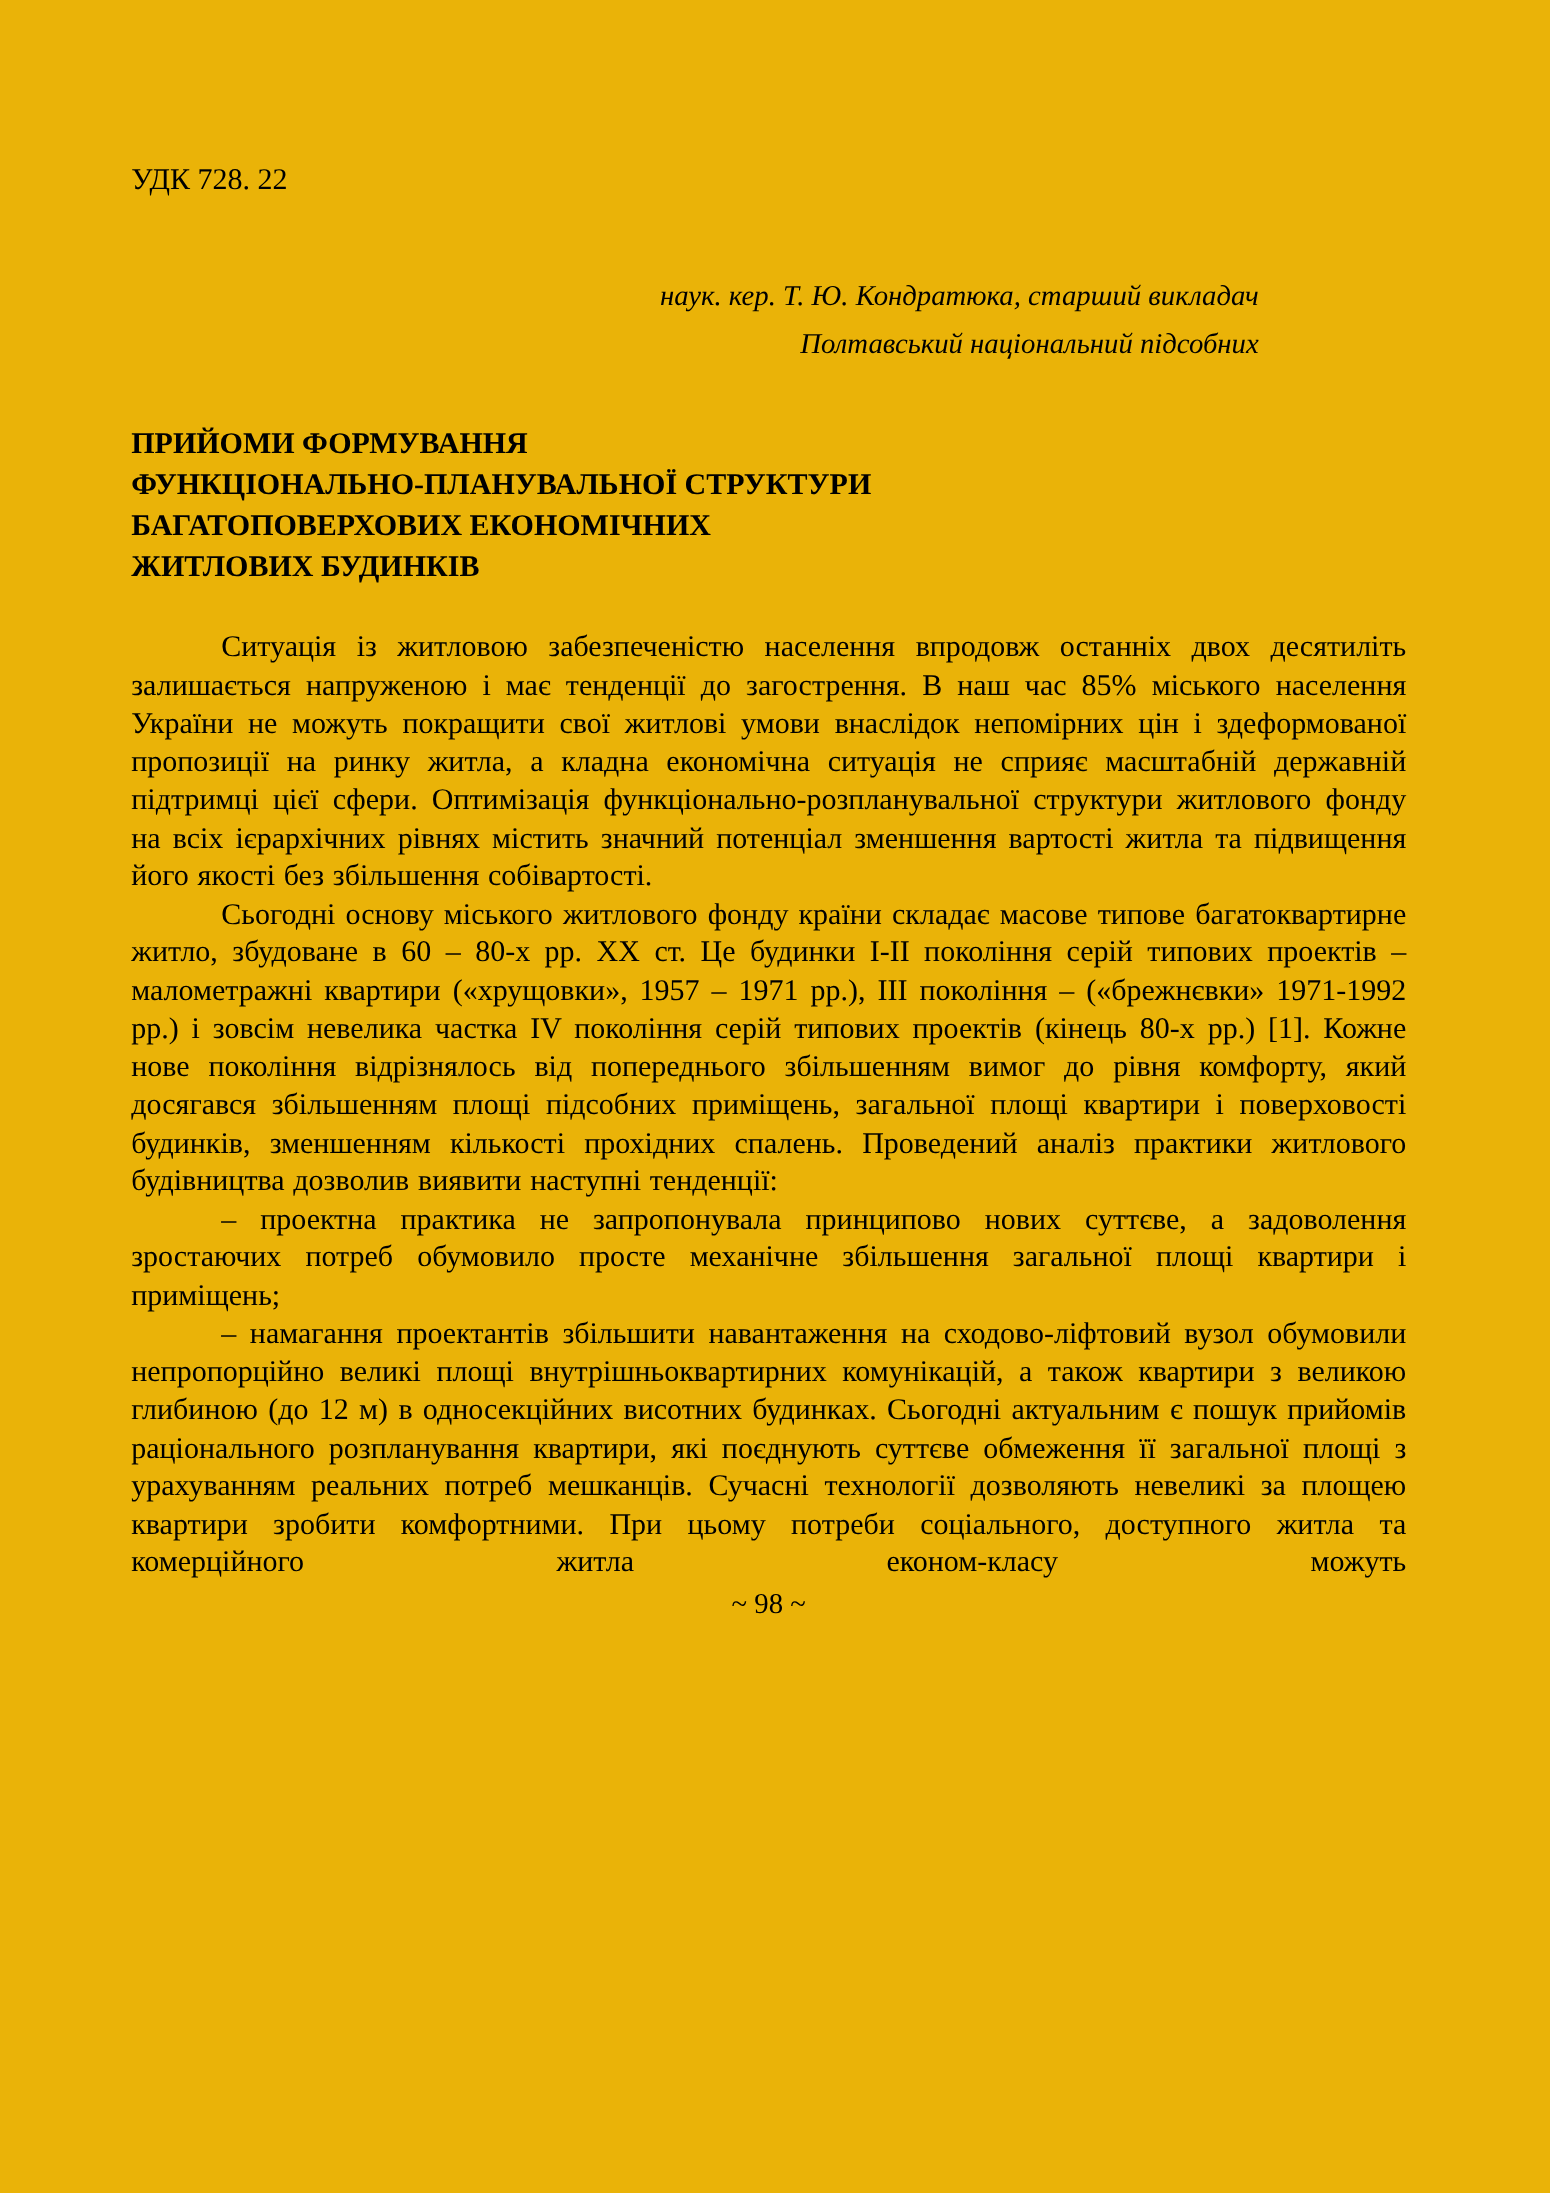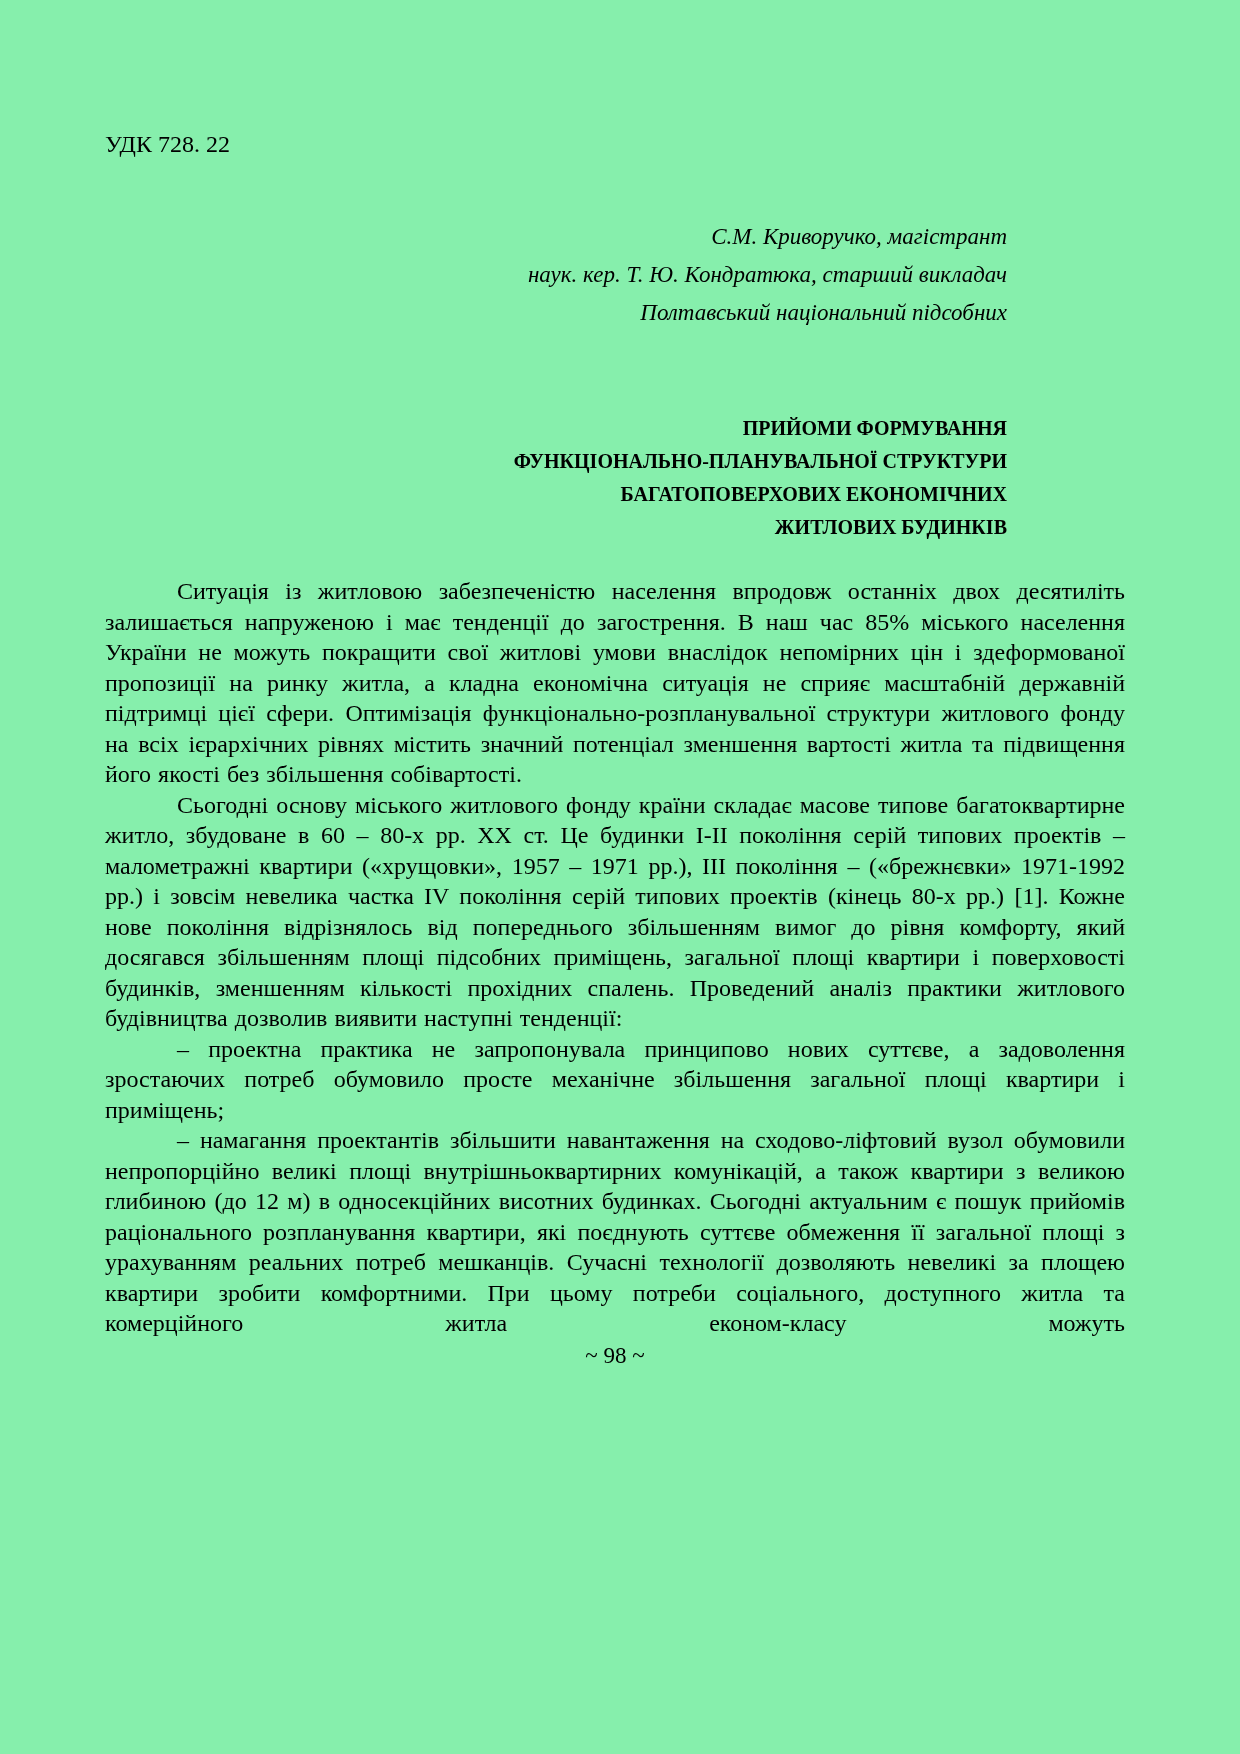--- a/index.html
+++ b/index.html
@@ -4,46 +4,46 @@
 <style>
   html, body {
     margin: 0;
     padding: 0;
     background: #e8e8e8;
   }
   .sheet {
     width: 1240px;
     height: 1754px;
     margin: 0 auto;
-    background: #86efac;
+    background: #eab308;
     box-sizing: border-box;
     padding: 130px 115px 0 105px;
     font-family: "Liberation Serif", "DejaVu Serif", serif;
     color: #000000;
     overflow: hidden;
   }
   .udc {
     font-size: 24px;
     line-height: 28px;
     text-align: left;
   }
   .authors {
     margin-top: 60px;
     padding-right: 118px;
     text-align: right;
     font-style: italic;
     font-size: 23px;
     line-height: 38px;
   }
   .title {
-    margin-top: 80px;
+    margin-top: 45px;
     padding-right: 118px;
-    text-align: right;
+    text-align: left;
     font-weight: bold;
-    font-size: 20px;
+    font-size: 24px;
     line-height: 33px;
   }
   .body-text {
     margin-top: 32px;
     font-size: 24px;
     line-height: 30.5px;
     text-align: justify;
     word-spacing: 1px;
   }
   .body-text p {
@@ -61,21 +61,20 @@
   }
 </style>
 </head>
 <body>
 
 <div class="sheet">
 
   <div class="udc">УДК 728. 22</div>
 
   <div class="authors">
-    <div>С.М. Криворучко, магістрант</div>
     <div>наук. кер. Т. Ю. Кондратюка, старший викладач</div>
     <div>Полтавський національний підсобних</div>
   </div>
 
   <div class="title">
     <div>ПРИЙОМИ ФОРМУВАННЯ</div>
     <div>ФУНКЦІОНАЛЬНО-ПЛАНУВАЛЬНОЇ СТРУКТУРИ</div>
     <div>БАГАТОПОВЕРХОВИХ ЕКОНОМІЧНИХ</div>
     <div>ЖИТЛОВИХ БУДИНКІВ</div>
   </div>

